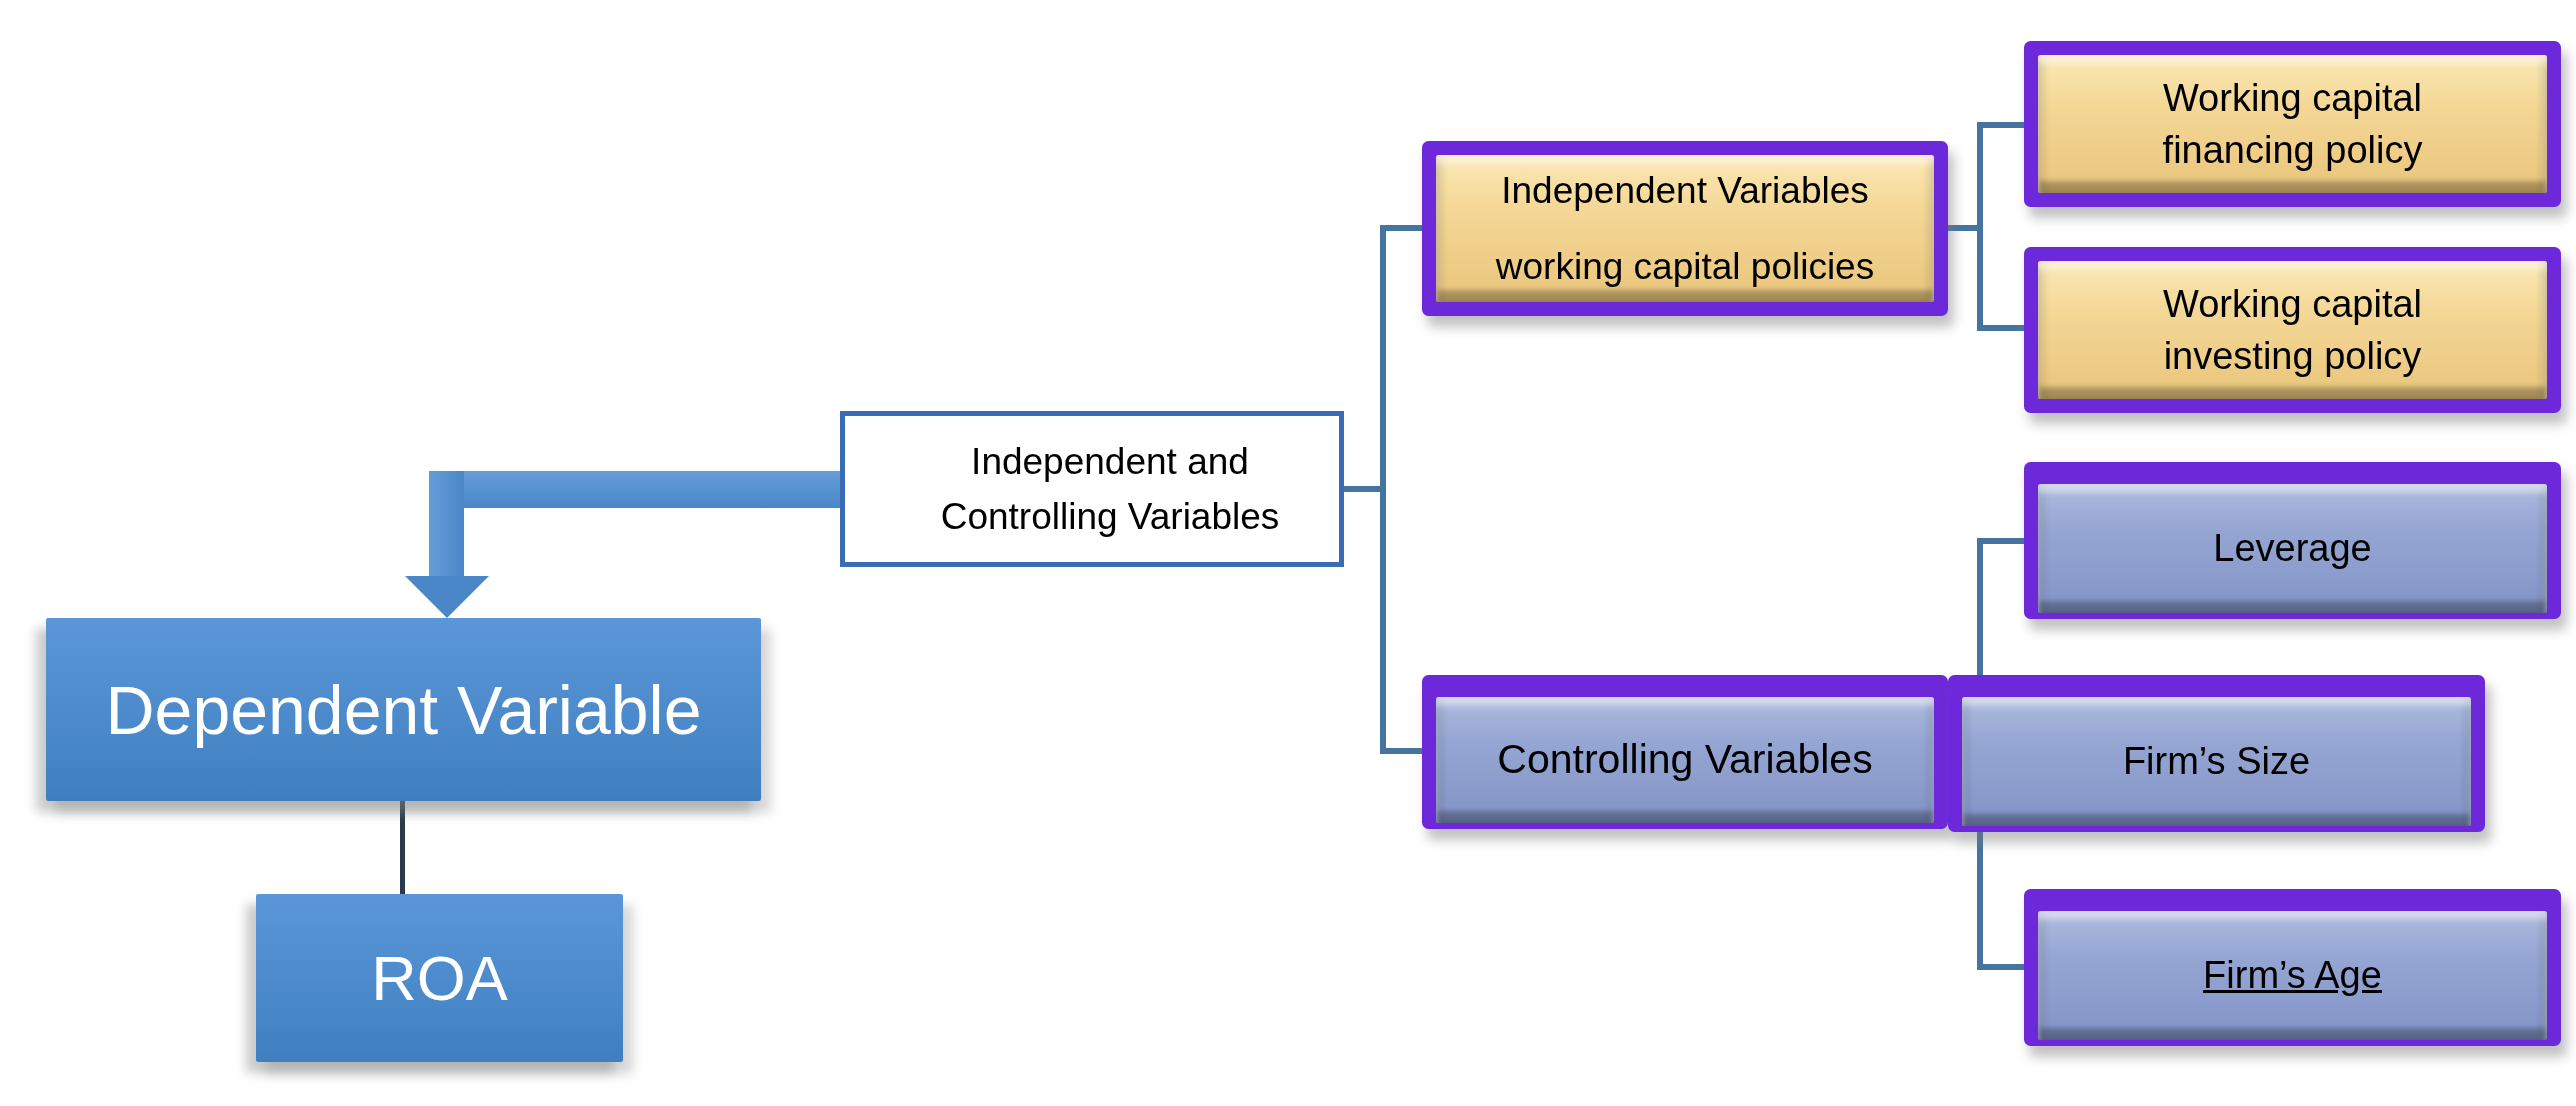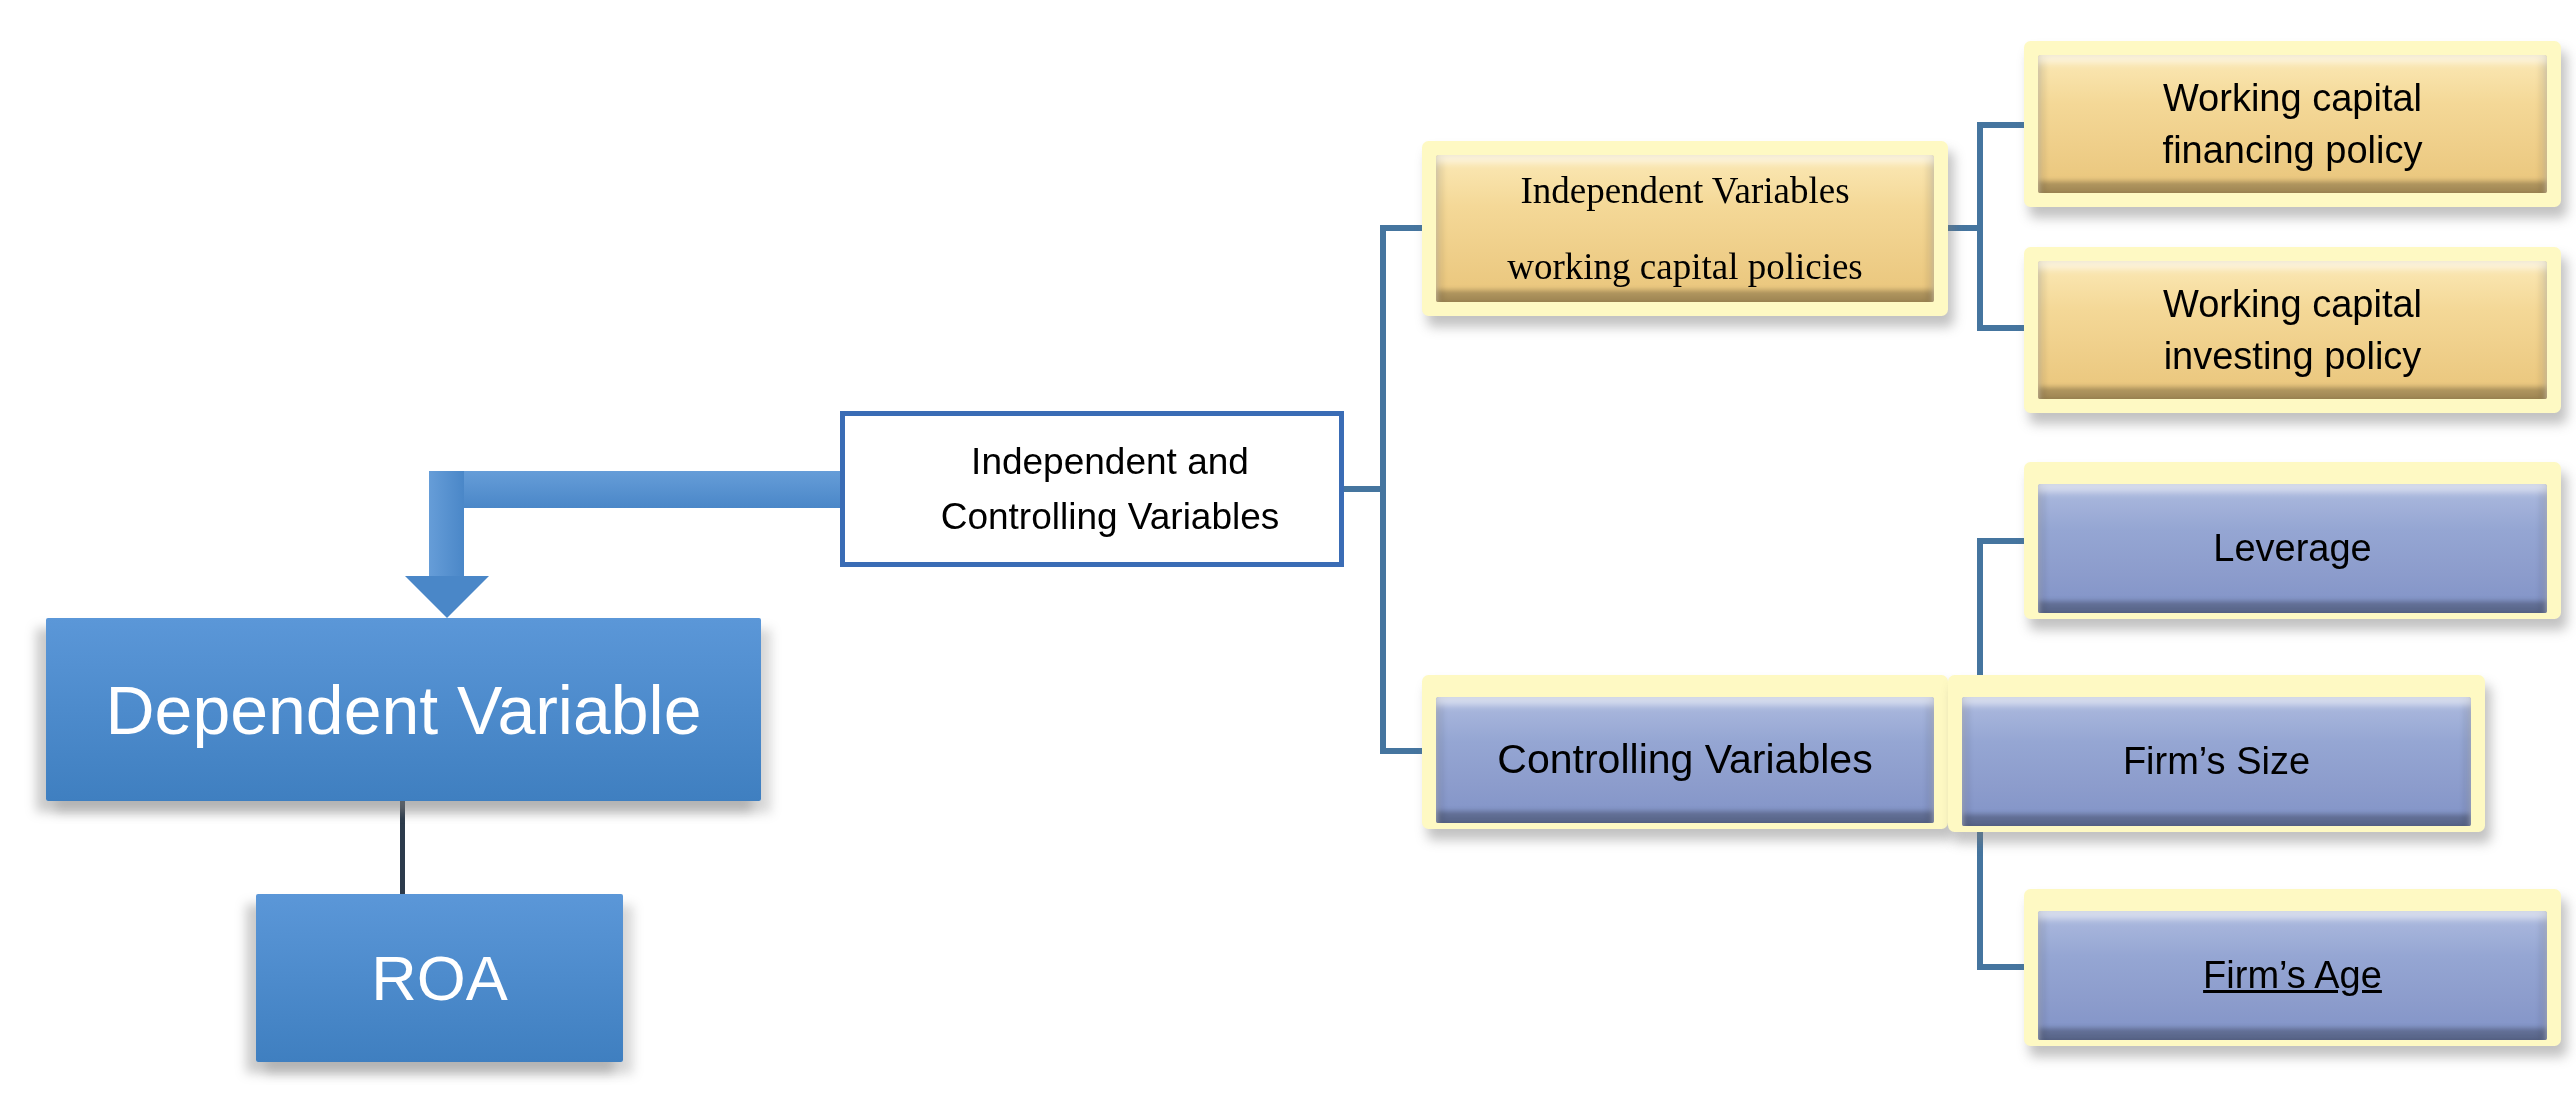--- a/index.html
+++ b/index.html
@@ -30,21 +30,21 @@
   
   .center-box {
     position:absolute; z-index:2; box-sizing:border-box;
     background:#ffffff; border:5.9px solid var(--center-border,#3a6cb5);
     display:flex; align-items:center; justify-content:center; text-align:center;
     color:#000000;
   }
   
   .frame {
     position:absolute; z-index:2; box-sizing:border-box;
-    background:#fef9c3; border-radius:6.5px; padding:13.7px;
+    background:#6d28d9; border-radius:6.5px; padding:13.7px;
     box-shadow: 5.2px 10.5px 11.8px rgba(120,120,120,.45);
   }
   .fill3d {
     width:100%; height:100%; border-radius:2.6px;
     display:flex; align-items:center; justify-content:center; text-align:center;
     color:#000000;
     box-shadow: inset 0 7.9px 7.9px rgba(255,255,255,.55),
                 inset 0 -11.8px 5.2px rgba(0,0,0,.28),
                 inset 6.5px 0 6.5px rgba(0,0,0,.10),
                 inset -6.5px 0 6.5px rgba(0,0,0,.10);
@@ -100,21 +100,21 @@
 
   <div class="bluebox t-roa" style="left:220px; top:894px; width:367px; height:168px;margin-left:36px;">
     <span class="lbl">ROA</span>
   </div>
 
   <div class="center-box t-center" style="left:840px; top:411px; width:504px; height:156px;padding-left:36px;">
     <span class="lbl">Independent and
 Controlling Variables</span>
   </div>
 
-  <div class="frame" style="left:1422px; top:141px; width:526px; height:175px;font-family:Liberation Serif, serif;">
+  <div class="frame" style="left:1422px; top:141px; width:526px; height:175px;">
     <div class="fill3d fill-orange t-parent-orange">
       <span class="lbl">Independent Variables
 working capital policies</span>
     </div>
   </div>
 
   <div class="frame" style="left:2024px; top:41px; width:537px; height:166px;">
     <div class="fill3d fill-orange t-child">
       <span class="lbl">Working capital
 financing policy</span>

